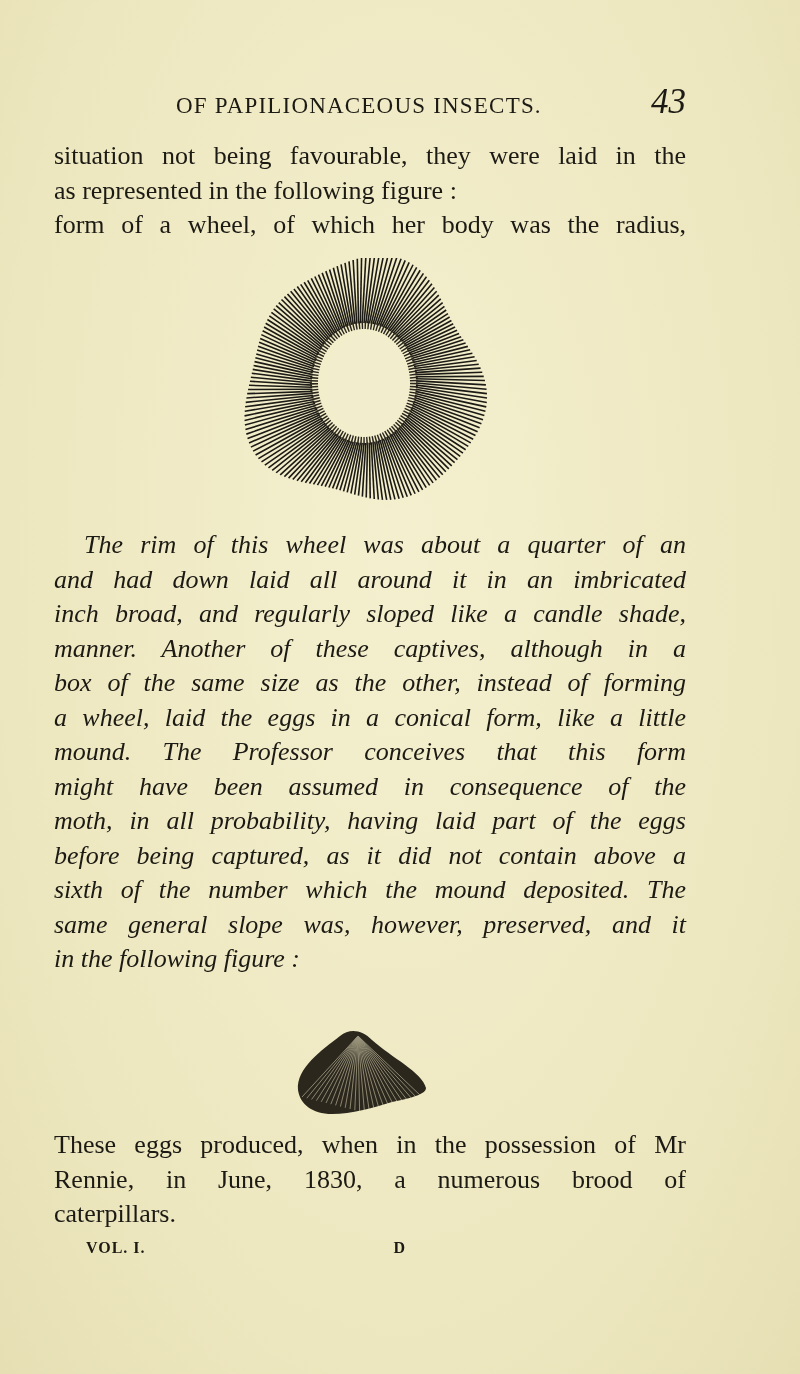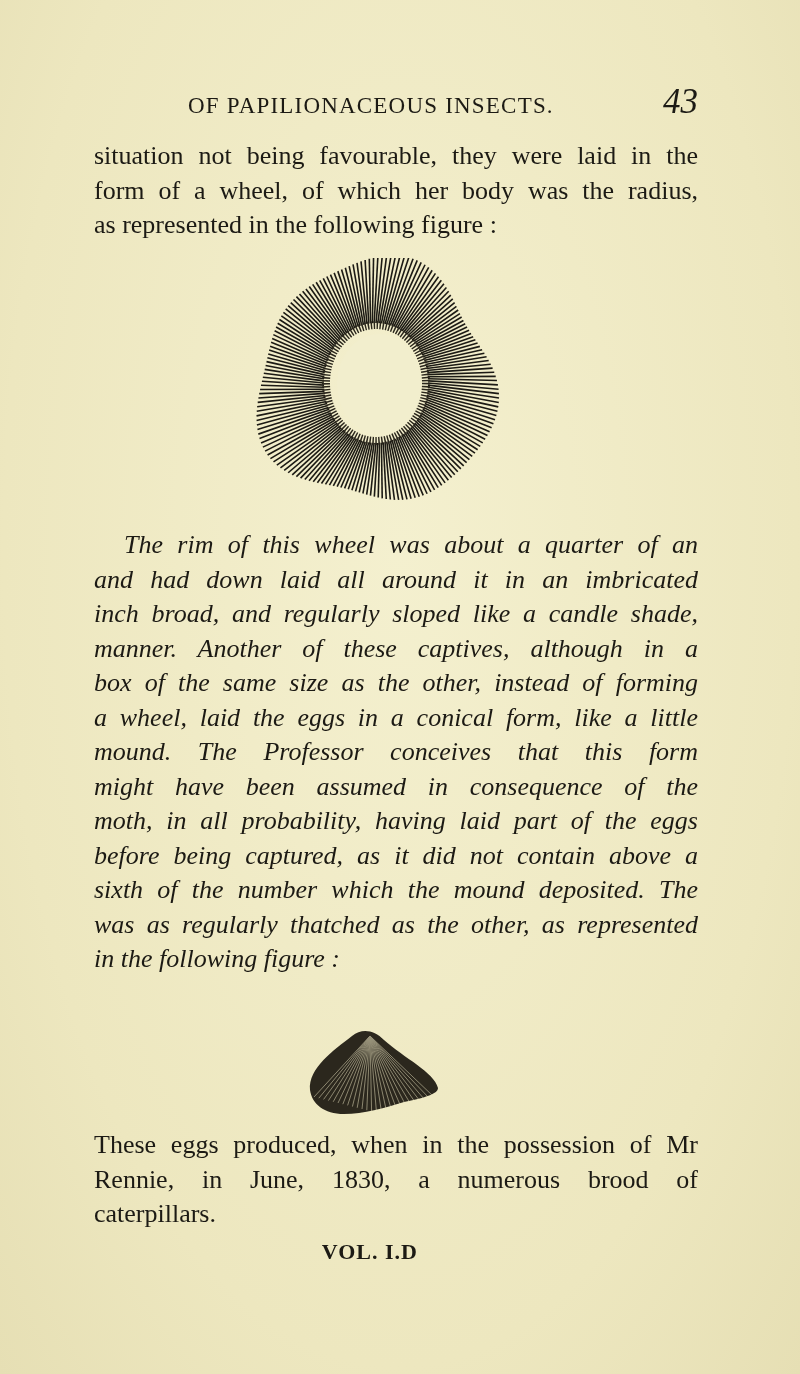--- a/index.html
+++ b/index.html
@@ -4,61 +4,61 @@
 <style>
   html, body { margin: 0; padding: 0; }
   body {
     width: 800px; height: 1374px; overflow: hidden;
     background: #f1ecc6;
     background-image: radial-gradient(ellipse at 50% 40%, #f4f0cf 0%, #ede7bf 70%, #e6dfb4 100%);
     font-family: "Liberation Serif", "DejaVu Serif", serif;
     color: #1c1a14;
     position: relative;
   }
-  .page { position: absolute; left: 16px; top: 0; width: 664px; height: 1374px; padding-left: 16px; }
+  .page { position: absolute; left: 4px; top: 0; width: 664px; height: 1374px; padding-left: 16px; }
   .running-head {
     position: absolute; top: 82px; left: 172px; width: 510px;
     display: flex; justify-content: space-between; align-items: baseline;
     font-size: 23px; letter-spacing: 1.2px;
   }
   .running-head .page-num { font-size: 35px; letter-spacing: 0; font-style: italic; }
   .para {
     position: absolute; left: 50px; width: 632px;
     font-size: 26px; line-height: 34.5px;
     text-align: justify; text-align-last: left;
   }
-  .para .line { display: block; text-align: justify; text-align-last: justify; white-space: nowrap; margin-left: 28px; }
+  .para .line { display: block; text-align: justify; text-align-last: justify; white-space: nowrap; }
   .para .line.last { text-align-last: left; }
   .p1 { top: 139px; }
   .p2 { top: 528px; font-style: italic; }
   .p3 { top: 1128px; }
   .indent { padding-left: 30px; }
   .figure { position: absolute; }
   .fig-wheel { left: 235px; top: 258px; width: 250px; height: 250px; }
   .fig-mound { left: 288px; top: 1028px; width: 138px; height: 90px; }
   .footer {
     position: absolute; top: 1239px; left: 82px; width: 320px;
-    display: flex; justify-content: flex-end;
-    font-size: 22px; font-weight: bold; letter-spacing: 1px;
+    display: flex; justify-content: space-between;
+    font-size: 16px; font-weight: bold; letter-spacing: 1px;
   }
 </style>
 </head>
 <body>
 
 <div class="page">
 
   <div class="running-head">
     <span>OF PAPILIONACEOUS INSECTS.</span>
     <span class="page-num">43</span>
   </div>
 
   <div class="para p1">
     <span class="line">situation not being favourable, they were laid in the</span>
+    <span class="line last">as represented in the following figure :</span>
     <span class="line">form of a wheel, of which her body was the radius,</span>
-    <span class="line last">as represented in the following figure :</span>
   </div>
 
   <div class="figure fig-wheel">
     <svg width="250" height="250" viewBox="0 0 250 250">
       <defs>
         <radialGradient id="rg" cx="50%" cy="50%" r="50%">
           <stop offset="35%" stop-color="#1c1a14" stop-opacity="0.9"></stop>
           <stop offset="100%" stop-color="#1c1a14" stop-opacity="0.55"></stop>
         </radialGradient>
       </defs>
@@ -254,21 +254,21 @@
     <span class="line">and had down laid all around it in an imbricated</span>
     <span class="line">inch broad, and regularly sloped like a candle shade,</span>
     <span class="line">manner.  Another of these captives, although in a</span>
     <span class="line">box of the same size as the other, instead of forming</span>
     <span class="line">a wheel, laid the eggs in a conical form, like a little</span>
     <span class="line">mound.  The Professor conceives that this form</span>
     <span class="line">might have been assumed in consequence of the</span>
     <span class="line">moth, in all probability, having laid part of the eggs</span>
     <span class="line">before being captured, as it did not contain above a</span>
     <span class="line">sixth of the number which the mound deposited.  The</span>
-    <span class="line">was as regularly thatched as the other, as represented</span>
+    <span class="line">same general slope was, however, preserved, and it</span>
     <span class="line last">in the following figure :</span>
   </div>
 
   <div class="figure fig-mound">
     <svg width="138" height="90" viewBox="0 0 138 90">
       <path d="M6,62 C4,40 30,22 48,8 C58,0 70,2 80,12 C100,30 130,44 134,60 C134,66 120,70 100,74 C80,80 60,86 40,86 C20,86 8,76 6,62 Z" fill="#2b271d"></path>
       <g id="mound-lines" stroke="#efe9c4" stroke-width="0.9" opacity="0.55">
           <line x1="66" y1="8" x2="10" y2="69"></line>
           <line x1="66" y1="8" x2="14.8" y2="70.2"></line>
           <line x1="66" y1="8" x2="19.6" y2="71.4"></line>

